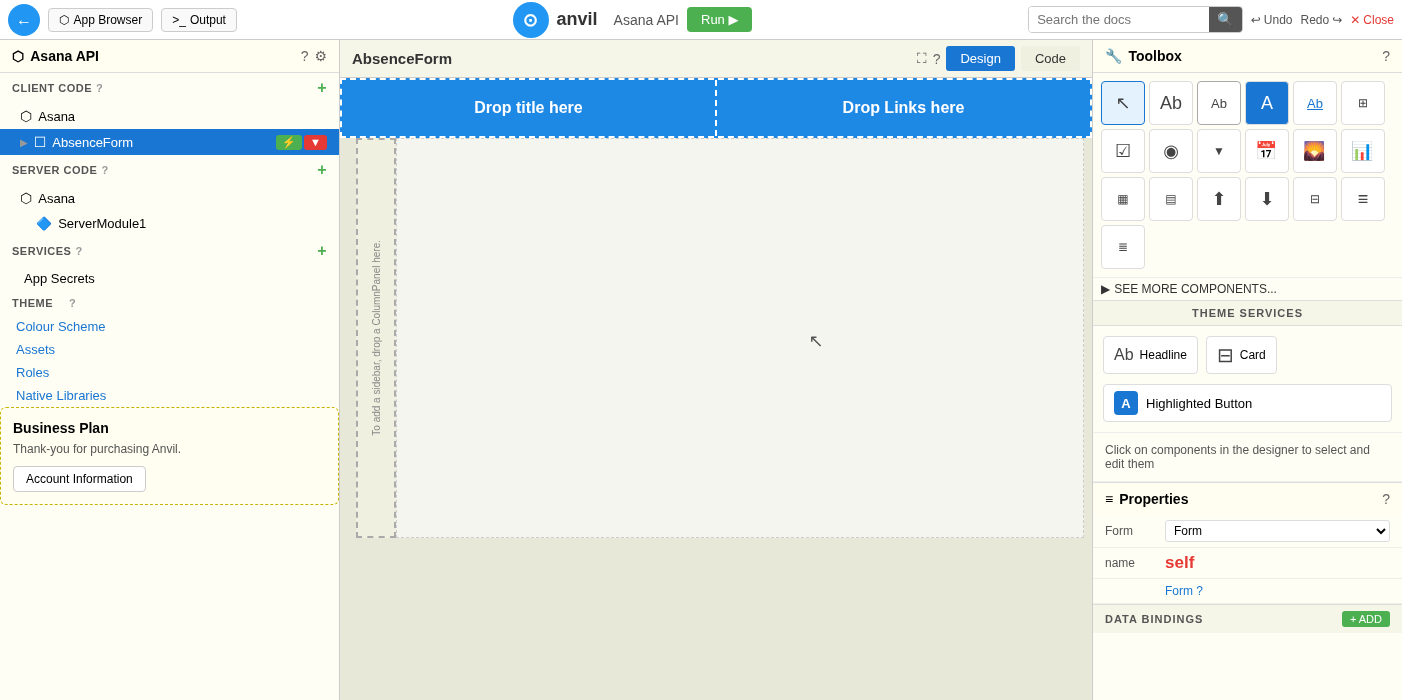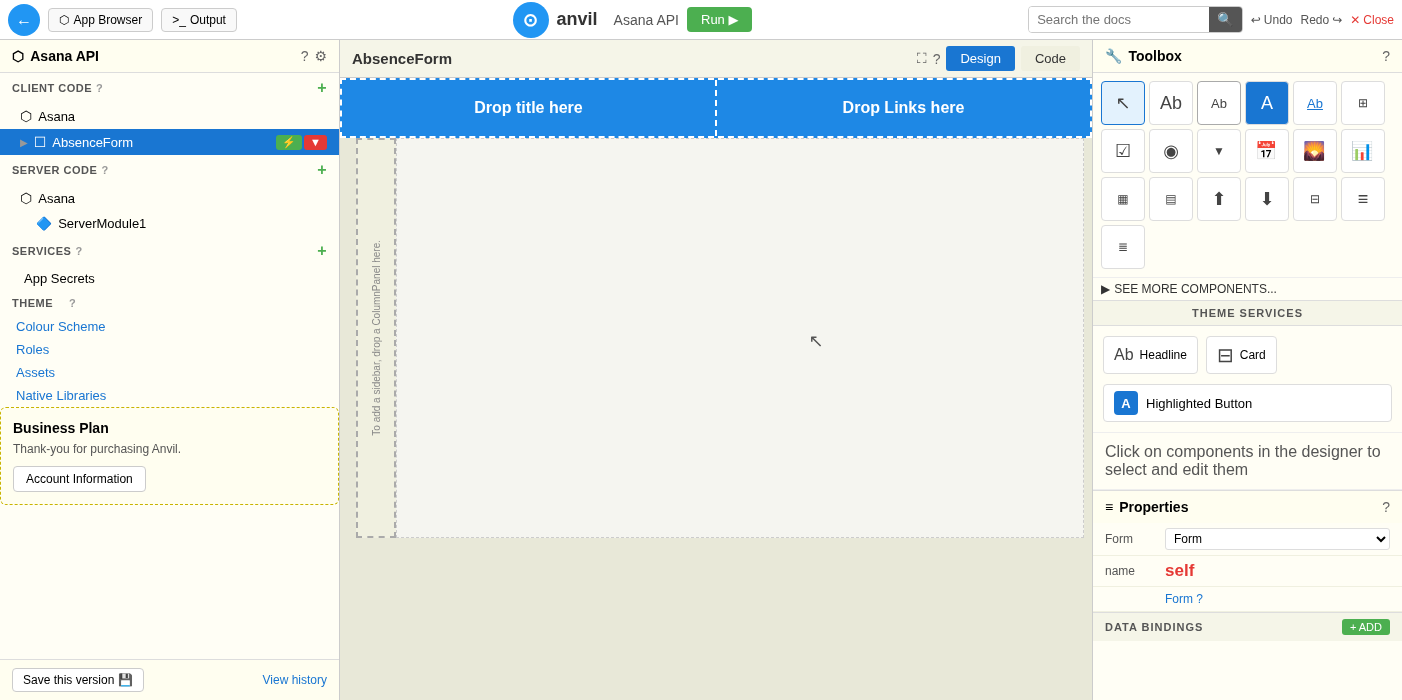--- a/index.html
+++ b/index.html
@@ -241,21 +241,21 @@
       border: 1px solid #ddd; border-radius: 4px; padding: 6px 10px;
       background: white; cursor: pointer; margin: 0 10px 10px 10px;
     }
     .hl-btn-icon {
       width: 24px; height: 24px; background: #1976d2; border-radius: 4px;
       color: white; display: flex; align-items: center; justify-content: center;
       font-weight: bold; font-size: 13px;
     }
 
     .click-hint {
-      padding: 10px 12px; font-size: 16px; color: #555;
+      padding: 10px 12px; font-size: 12px; color: #555;
       border-top: 1px solid #eee; border-bottom: 1px solid #eee;
     }
 
     .properties-section { padding: 0; }
     .properties-header {
       display: flex; align-items: center; justify-content: space-between;
       padding: 8px 12px; background: #fffef0; border-top: 1px solid #ddd;
     }
     .properties-title { font-weight: bold; font-size: 14px; display: flex; align-items: center; gap: 6px; }
 
@@ -400,43 +400,36 @@
         <div style="display:flex;align-items:center;gap:16px;">
           <span data-bind="left_panel.theme_label">THEME</span>
           <span class="help-icon">?</span>
         </div>
       </div>
 
       <div class="theme-item">
         <span data-bind="left_panel.theme_items.0.label">Colour Scheme</span>
       </div>
       <div class="theme-item">
+        <span data-bind="left_panel.theme_items.1.label">Assets</span>
+      </div>
+      <div class="theme-item">
         <span data-bind="left_panel.theme_items.2.label">Roles</span>
-      </div>
-      <div class="theme-item">
-        <span data-bind="left_panel.theme_items.1.label">Assets</span>
       </div>
       <div class="theme-item">
         <span data-bind="left_panel.theme_items.3.label">Native Libraries</span>
       </div>
 
       <div class="business-plan-box">
         <div class="business-plan-title" data-bind="left_panel.business_plan.title">Business Plan</div>
         <div class="business-plan-text" data-bind="left_panel.business_plan.text">Thank-you for purchasing Anvil.</div>
         <button class="account-btn" data-bind="left_panel.business_plan.button_label">Account Information</button>
       </div>
     </div>
 
-    <div class="left-bottom">
-      <button class="save-btn">
-        <span data-bind="left_panel.save_button_label">Save this version</span>
-        <span>💾</span>
-      </button>
-      <span class="view-history" data-bind="left_panel.view_history_label">View history</span>
-    </div>
   </div>
 
   <div class="center-panel">
     <div class="center-header">
       <span class="form-title" data-bind="center_panel.form_title">AbsenceForm</span>
       <div class="center-header-right">
         <button class="icon-btn">⛶</button>
         <button class="icon-btn">?</button>
         <button class="tab-btn active" data-bind="center_panel.design_tab_label">Design</button>
         <button class="tab-btn inactive" data-bind="center_panel.code_tab_label">Code</button>

